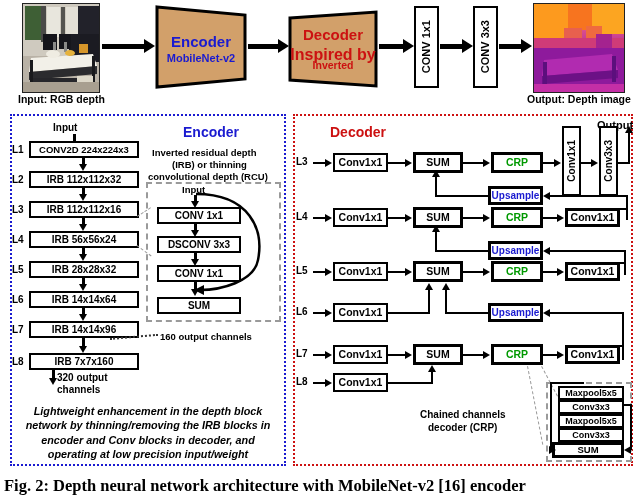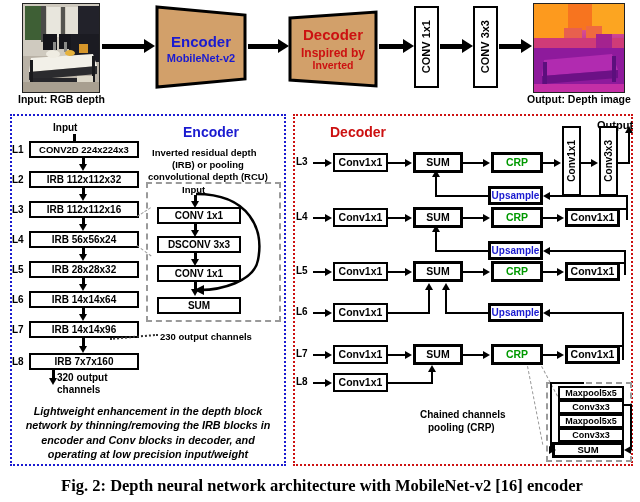--- a/index.html
+++ b/index.html
@@ -78,21 +78,21 @@
 </div>
 
 <div class="ln hln" style="left:248px;top:44px;width:30px;height:5px;"></div>
 <div class="ar-r big" style="left:278px;top:39px;"></div>
 
 <div class="trap" style="left:288px;top:10px;width:90px;height:78px;">
   <svg width="90" height="78" viewBox="0 0 90 78">
     <polygon points="2,8 88,2 88,76 2,70" fill="#d2a06a" stroke="#000" stroke-width="3"></polygon>
   </svg>
   <div class="tt" style="top:16px;font-size:15px;font-weight:bold;color:#cc1111;">Decoder</div>
-  <div class="tt" style="top:36px;font-size:12px;font-weight:bold;color:#cc1111;">Inspired by</div>
+  <div class="tt" style="top:36px;font-size:16px;font-weight:bold;color:#cc1111;">Inspired by</div>
   <div class="tt" style="top:49px;font-size:10.5px;font-weight:bold;color:#cc1111;">Inverted</div>
 </div>
 
 <div class="ln hln" style="left:379px;top:44px;width:24px;height:5px;"></div>
 <div class="ar-r big" style="left:403px;top:39px;"></div>
 
 <div class="box" style="left:414px;top:6px;width:25px;height:82px;">
   <span class="vtext" style="font-size:11px;">CONV 1x1</span>
 </div>
 
@@ -194,24 +194,24 @@
 <div class="lbl" style="left:12px;top:356px;font-size:10px;">L8</div>
 <div class="box" style="left:29px;top:353px;width:110px;height:17px;">
   <span style="font-size:10px;">IRB 7x7x160</span>
 </div>
 <div class="ln vln" style="left:52px;top:370px;width:3px;height:10px;"></div>
 <div class="ar-d" style="left:49px;top:378px;"></div>
 <div class="lbl" style="left:57px;top:372px;font-size:10px;">320 output</div>
 <div class="lbl" style="left:57px;top:384px;font-size:10px;">channels</div>
 
 <div class="grayline" style="left:110px;top:338px;width:48px;transform:rotate(-5deg);border-top-style:dotted;border-top-width:2px;border-top-color:#333;"></div>
-<div class="lbl" style="left:160px;top:331px;font-size:9.5px;">230 output channels</div>
+<div class="lbl" style="left:160px;top:331px;font-size:9.5px;">160 output channels</div>
 
 <div class="lbl" style="left:152px;top:147px;font-size:9.5px;">Inverted residual depth</div>
-<div class="lbl" style="left:172px;top:159px;font-size:9.5px;">(IRB) or pooling</div>
+<div class="lbl" style="left:172px;top:159px;font-size:9.5px;">(IRB) or thinning</div>
 <div class="lbl" style="left:148px;top:171px;font-size:9.5px;">convolutional depth (RCU)</div>
 
 <div class="graydash" style="left:146px;top:182px;width:135px;height:140px;"></div>
 
 <div class="grayline" style="left:137px;top:216px;width:16px;transform:rotate(-33deg);"></div>
 <div class="grayline" style="left:137px;top:245px;width:18px;transform:rotate(36deg);"></div>
 
 <div class="lbl" style="left:182px;top:184px;font-size:9.5px;">Input</div>
 <div class="ln vln" style="left:194px;top:195px;width:3px;height:8px;"></div>
 <div class="ar-d" style="left:191px;top:201px;"></div>
@@ -397,21 +397,21 @@
 <div class="ln hln" style="left:313px;top:382px;width:13px;"></div>
 <div class="ar-r" style="left:325px;top:379px;"></div>
 <div class="box" style="left:333px;top:373px;width:55px;height:19px;">
   <span style="font-size:10.5px;">Conv1x1</span>
 </div>
 <div class="ln hln" style="left:388px;top:382px;width:45px;"></div>
 <div class="ln vln" style="left:431px;top:370px;height:13px;"></div>
 <div class="ar-u" style="left:428px;top:365px;"></div>
 
 <div class="lbl" style="left:420px;top:409px;font-size:10px;">Chained channels</div>
-<div class="lbl" style="left:428px;top:422px;font-size:10px;">pooling (CRP)</div>
+<div class="lbl" style="left:428px;top:422px;font-size:10px;">decoder (CRP)</div>
 <div class="grayline" style="left:528px;top:366px;width:80px;transform:rotate(79deg);"></div>
 <div class="grayline" style="left:542px;top:366px;width:34px;transform:rotate(62deg);"></div>
 
 <div class="graydash" style="left:546px;top:382px;width:86px;height:80px;"></div>
 
 <div class="box" style="left:558px;top:386px;width:66px;height:14px;">
   <span style="font-size:9px;">Maxpool5x5</span>
 </div>
 <div class="box" style="left:558px;top:400px;width:66px;height:14px;">
   <span style="font-size:9px;">Conv3x3</span>
@@ -426,15 +426,15 @@
   <span style="font-size:9.5px;">SUM</span>
 </div>
 
 <div class="ln vln" style="left:550px;top:382px;height:68px;"></div>
 <div class="ln hln" style="left:550px;top:382px;width:34px;"></div>
 <div class="ar-r" style="left:549px;top:446px;"></div>
 <div class="ln vln" style="left:630px;top:404px;height:46px;"></div>
 <div class="ln hln" style="left:622px;top:404px;width:10px;"></div>
 <div class="ar-l" style="left:624px;top:446px;"></div>
 
-<div class="cap" style="left:4px;top:476px;width:636px;font-size:16.5px;line-height:1.2;white-space:nowrap;overflow:hidden;text-align:center;">
+<div class="cap" style="left:4px;top:476px;width:636px;font-size:16.5px;line-height:1.2;white-space:nowrap;overflow:hidden;">
   <b>Fig. 2: Depth neural network architecture with MobileNet-v2 [16] encoder</b>
 </div>
 
 </body></html>

